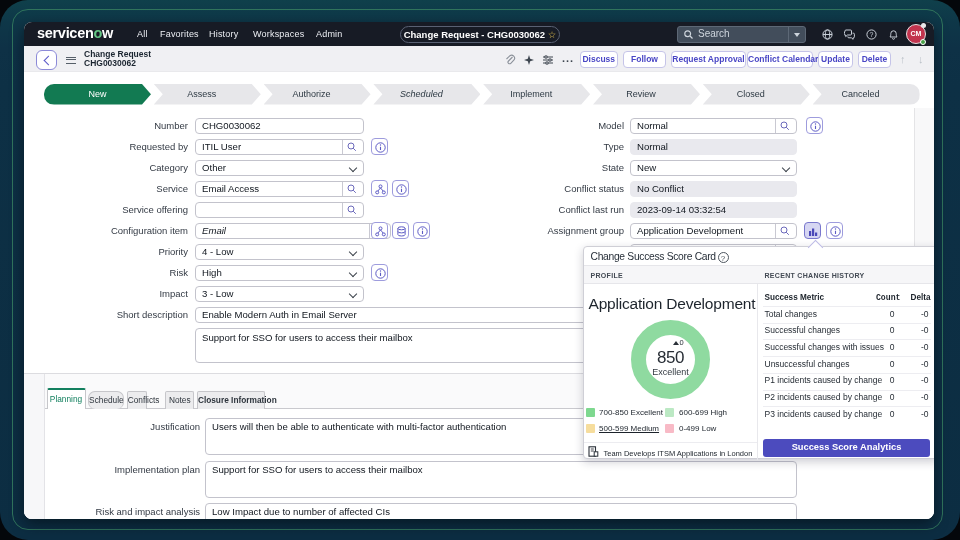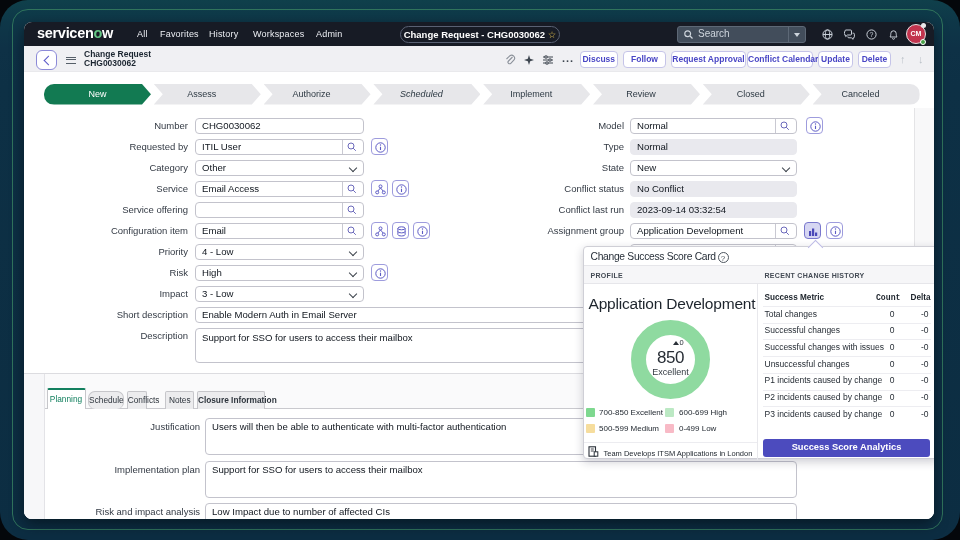--- a/index.html
+++ b/index.html
@@ -190,21 +190,21 @@
     </div>
 <div class="lbl" style="left:34px; top:179.5px; width:130px;">Service offering</div>
 <div class="fld" style="left:171px; top:179.5px; width:169px;">
       <span class="seg2"></span>
       <span class="mag2"><svg width="10" height="10" viewBox="0 0 10 10">
           <circle cx="4" cy="4" r="3" fill="none" stroke="#6b69bb" stroke-width="1"></circle>
           <line x1="6.2" y1="6.2" x2="8.8" y2="8.8" stroke="#6b69bb" stroke-width="1"></line>
         </svg></span>
     </div>
 <div class="lbl" style="left:34px; top:200.5px; width:130px;">Configuration item</div>
-<div class="fld" style="left:171px; top:200.5px; width:169px;">Email<span class="seg2"></span><span class="mag2"><svg width="10" height="10" viewBox="0 0 10 10">
+<div class="fld" style="left:171px; top:200.5px; width:196px;font-style:italic;">Email<span class="seg2"></span><span class="mag2"><svg width="10" height="10" viewBox="0 0 10 10">
           <circle cx="4" cy="4" r="3" fill="none" stroke="#6b69bb" stroke-width="1"></circle>
           <line x1="6.2" y1="6.2" x2="8.8" y2="8.8" stroke="#6b69bb" stroke-width="1"></line>
         </svg></span></div>
 <div class="ibtn" style="left:347px; top:200.0px;">
       <svg width="11" height="11" viewBox="0 0 11 11">
         <circle cx="5.5" cy="2.4" r="1.5" fill="none" stroke="#5c5ac4" stroke-width="1"></circle>
         <circle cx="2.2" cy="8.4" r="1.5" fill="none" stroke="#5c5ac4" stroke-width="1"></circle>
         <circle cx="8.8" cy="8.4" r="1.5" fill="none" stroke="#5c5ac4" stroke-width="1"></circle>
         <line x1="5.5" y1="3.9" x2="2.8" y2="7.1" stroke="#5c5ac4" stroke-width="1"></line>
         <line x1="5.5" y1="3.9" x2="8.2" y2="7.1" stroke="#5c5ac4" stroke-width="1"></line>
@@ -232,21 +232,20 @@
       <svg width="11" height="11" viewBox="0 0 11 11">
         <circle cx="5.5" cy="5.5" r="4.7" fill="none" stroke="#5c5ac4" stroke-width="1"></circle>
         <line x1="5.5" y1="4.7" x2="5.5" y2="8" stroke="#5c5ac4" stroke-width="1.1"></line>
         <circle cx="5.5" cy="3" r="0.7" fill="#5c5ac4"></circle>
       </svg>
     </div>
 <div class="lbl" style="left:34px; top:263.5px; width:130px;">Impact</div>
 <div class="fld sel" style="left:171px; top:263.5px; width:169px;">3 - Low</div>
 <div class="lbl" style="left:34px; top:284.5px; width:130px;">Short description</div>
 <div class="fld" style="left:171px; top:284.5px; width:602px;">Enable Modern Auth in Email Server</div>
-<div class="lbl" style="left:34px; top:305.5px; width:130px;">Description</div>
 <div class="fld" style="left:171px; top:305.5px; width:602px; height:35.5px; line-height:15px; padding-top:1px;">Support for SSO for users to access their mailbox</div>
 <div class="lbl" style="left:470px; top:95.5px; width:130px;">Model</div>
 <div class="fld" style="left:606px; top:95.5px; width:167px;">Normal<span class="seg2"></span><span class="mag2"><svg width="10" height="10" viewBox="0 0 10 10">
           <circle cx="4" cy="4" r="3" fill="none" stroke="#6b69bb" stroke-width="1"></circle>
           <line x1="6.2" y1="6.2" x2="8.8" y2="8.8" stroke="#6b69bb" stroke-width="1"></line>
         </svg></span></div>
 <div class="ibtn" style="left:782px; top:95.0px;">
       <svg width="11" height="11" viewBox="0 0 11 11">
         <circle cx="5.5" cy="5.5" r="4.7" fill="none" stroke="#5c5ac4" stroke-width="1"></circle>
         <line x1="5.5" y1="4.7" x2="5.5" y2="8" stroke="#5c5ac4" stroke-width="1.1"></line>
@@ -318,21 +317,21 @@
         <circle cx="39.5" cy="39.5" r="32" fill="none" stroke="#8fdaa0" stroke-width="15"></circle>
       </svg>
 <div style="position:absolute; left:89px; top:91px; font-size:7.5px; color:#2a3038;"><span style="display:inline-block; width:0; height:0; border-left:3px solid transparent; border-right:3px solid transparent; border-bottom:4.5px solid #2a3038; margin-right:1px;"></span>0</div>
 <div style="position:absolute; left:47px; top:101px; width:80px; text-align:center; font-size:17px; letter-spacing:-0.5px; color:#272d35;">850</div>
 <div style="position:absolute; left:47px; top:119.5px; width:80px; text-align:center; font-size:9px; color:#333a42;">Excellent</div>
 <div class="legsq" style="left:2.5px; top:161px; background:#7ed88f;"></div>
 <div class="legtx" style="left:15.5px; top:161px;">700-850 Excellent</div>
 <div class="legsq" style="left:81.5px; top:161px; background:#bce9c4;"></div>
 <div class="legtx" style="left:95.5px; top:161px;">600-699 High</div>
 <div class="legsq" style="left:2.5px; top:176.5px; background:#f6dd9d;"></div>
-<div class="legtx" style="left:15.5px; top:176.5px;">500-599 Medium</div>
+<div class="legtx" style="left:15.5px; top:176.5px;text-decoration:underline;">500-599 Medium</div>
 <div class="legsq" style="left:81.5px; top:176.5px; background:#f8bac6;"></div>
 <div class="legtx" style="left:95.5px; top:176.5px;">0-499 Low</div>
 <div class="pldiv"></div>
 <svg style="position:absolute; left:4px; top:199px;" width="11" height="11" viewBox="0 0 11 11">
         <rect x="1" y="0.8" width="6.5" height="9.4" fill="none" stroke="#2a3038" stroke-width="1.1"></rect>
         <line x1="2.8" y1="3" x2="5.8" y2="3" stroke="#2a3038" stroke-width="0.9"></line>
         <line x1="2.8" y1="5" x2="5.8" y2="5" stroke="#2a3038" stroke-width="0.9"></line>
         <rect x="6.2" y="5.8" width="3.6" height="4.4" fill="#fff" stroke="#2a3038" stroke-width="1"></rect>
       </svg>
 <div class="teamtx">Team Develops ITSM Applications in London</div>

